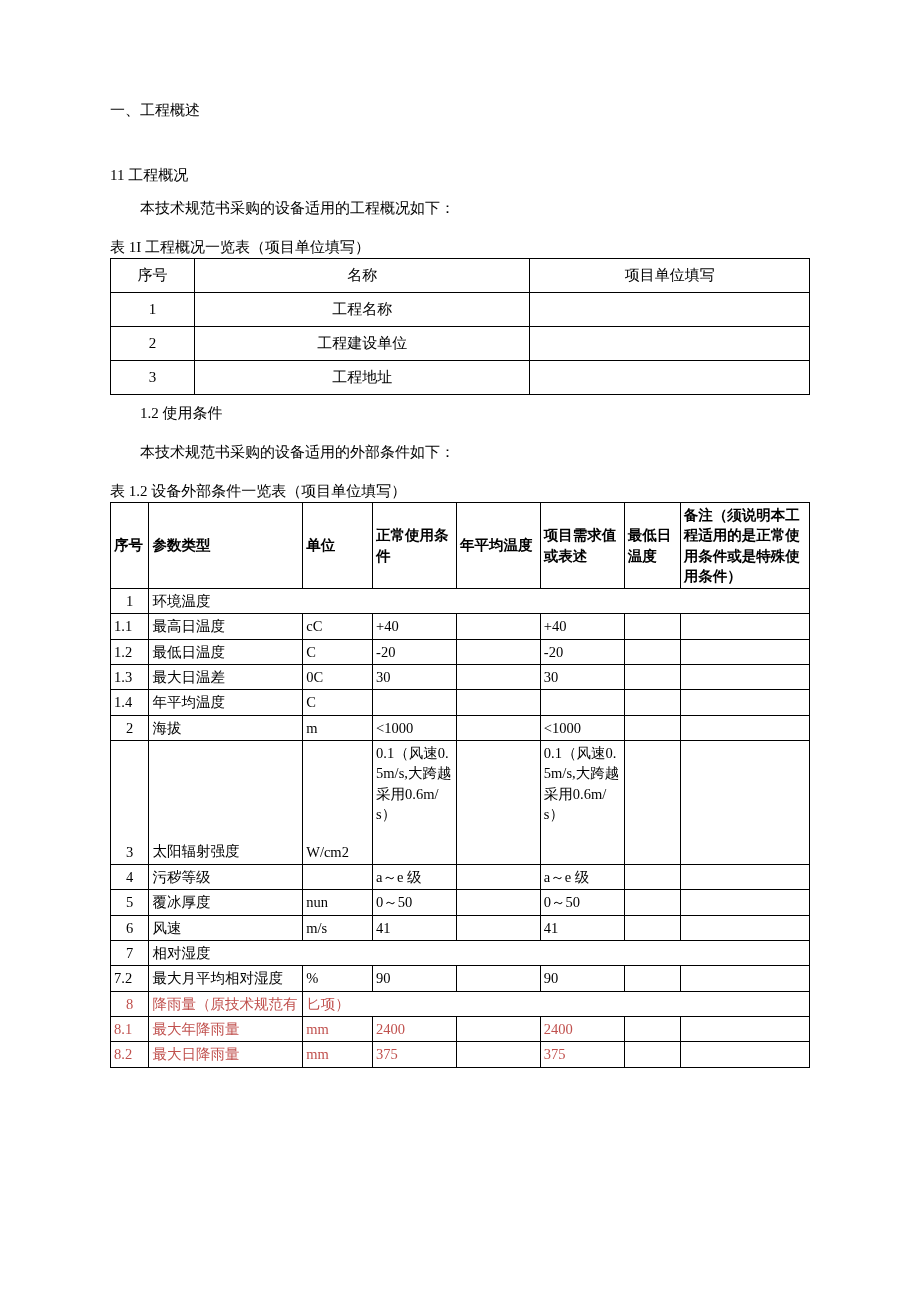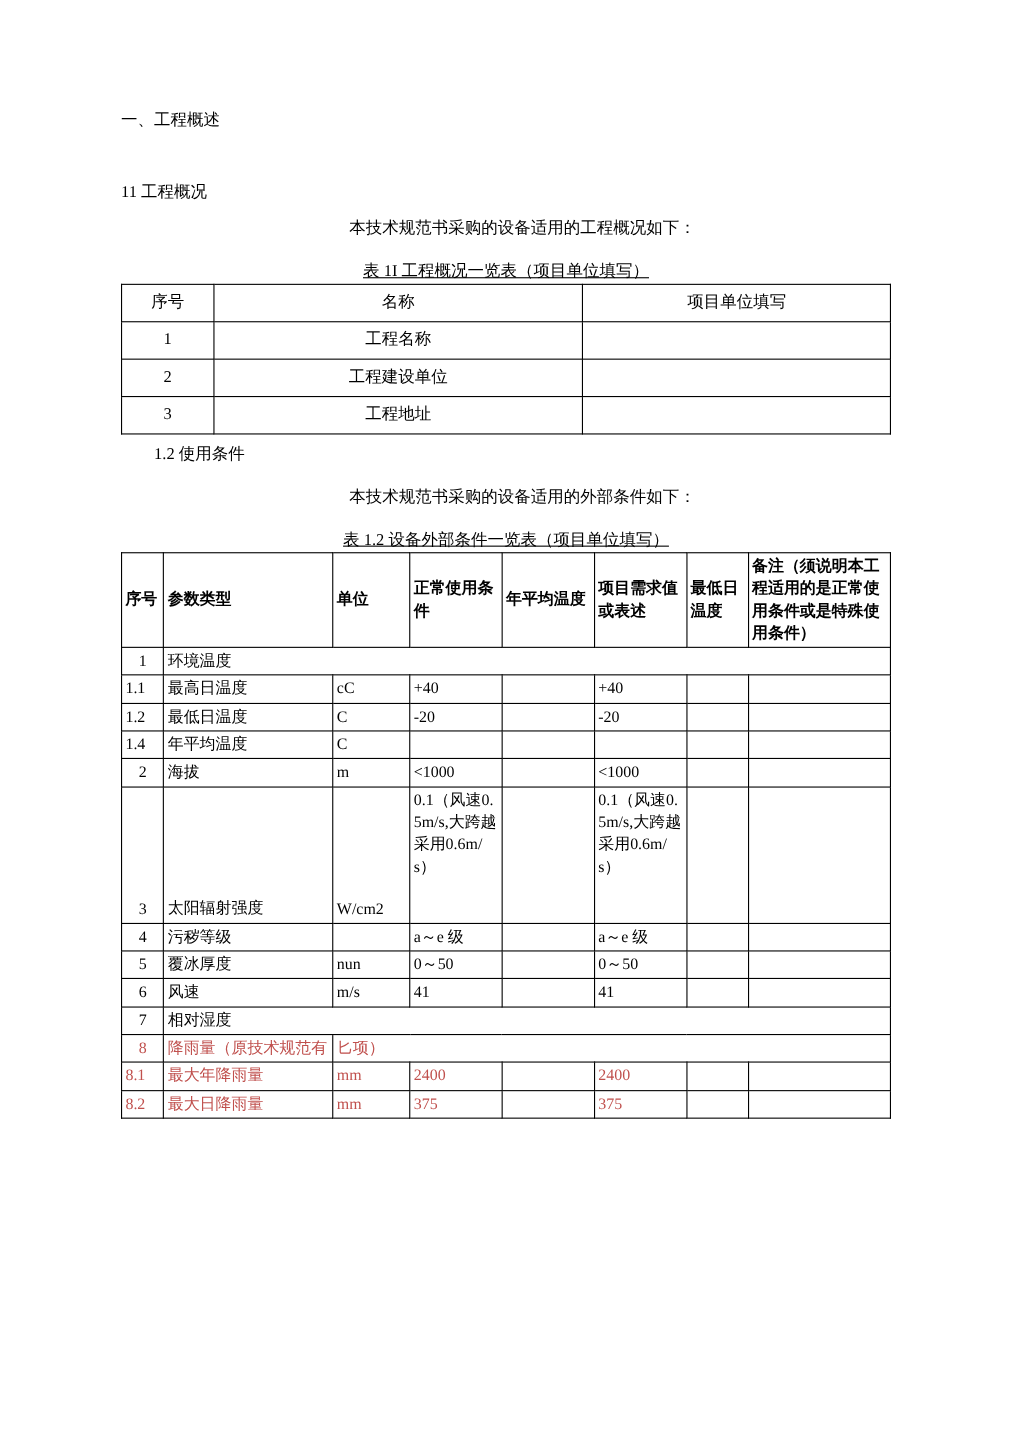--- a/index.html
+++ b/index.html
@@ -18,24 +18,23 @@
     margin-bottom: 28px;
   }
   .sub-heading {
     margin-bottom: 12px;
     margin-top: 44px;
   }
   .indent {
     text-indent: 2em;
   }
   .table-caption {
-    text-align: center;
+    text-align: left;
     margin-top: 4px;
     margin-bottom: 0;
-    text-decoration: underline;
   }
   table {
     border-collapse: collapse;
     width: 100%;
     table-layout: fixed;
   }
   table.tbl1 th, table.tbl1 td {
     border: 1px solid #000;
     padding: 6px 4px;
     text-align: center;
@@ -53,21 +52,20 @@
     word-break: break-all;
   }
   table.tbl2 .center { text-align: center; }
   .sec12 {
     margin-left: 2em;
     margin-top: 8px;
     margin-bottom: 18px;
   }
   .para {
     margin-bottom: 18px;
-    text-align: center;
   }
   .red { color: #c0504d; }
 </style>
 </head>
 <body>
 
 <div class="section-title">一、工程概述</div>
 
 <div class="sub-heading">11 工程概况</div>
 
@@ -155,20 +153,30 @@
         <td>1.2</td>
         <td>最低日温度</td>
         <td>C</td>
         <td>-20</td>
         <td></td>
         <td>-20</td>
         <td></td>
         <td></td>
       </tr>
       <tr>
+        <td>1.3</td>
+        <td>最大日温差</td>
+        <td>0C</td>
+        <td>30</td>
+        <td></td>
+        <td>30</td>
+        <td></td>
+        <td></td>
+      </tr>
+      <tr>
         <td>1.4</td>
         <td>年平均温度</td>
         <td>C</td>
         <td></td>
         <td></td>
         <td></td>
         <td></td>
         <td></td>
       </tr>
       <tr>
@@ -217,20 +225,30 @@
         <td>m/s</td>
         <td>41</td>
         <td></td>
         <td>41</td>
         <td></td>
         <td></td>
       </tr>
       <tr>
         <td class="center">7</td>
         <td colspan="7">相对湿度</td>
+      </tr>
+      <tr>
+        <td>7.2</td>
+        <td>最大月平均相对湿度</td>
+        <td>%</td>
+        <td>90</td>
+        <td></td>
+        <td>90</td>
+        <td></td>
+        <td></td>
       </tr>
       <tr class="red">
         <td class="center">8</td>
         <td>降雨量（原技术规范有</td>
         <td colspan="6">匕项）</td>
       </tr>
       <tr class="red">
         <td>8.1</td>
         <td>最大年降雨量</td>
         <td>mm</td>

